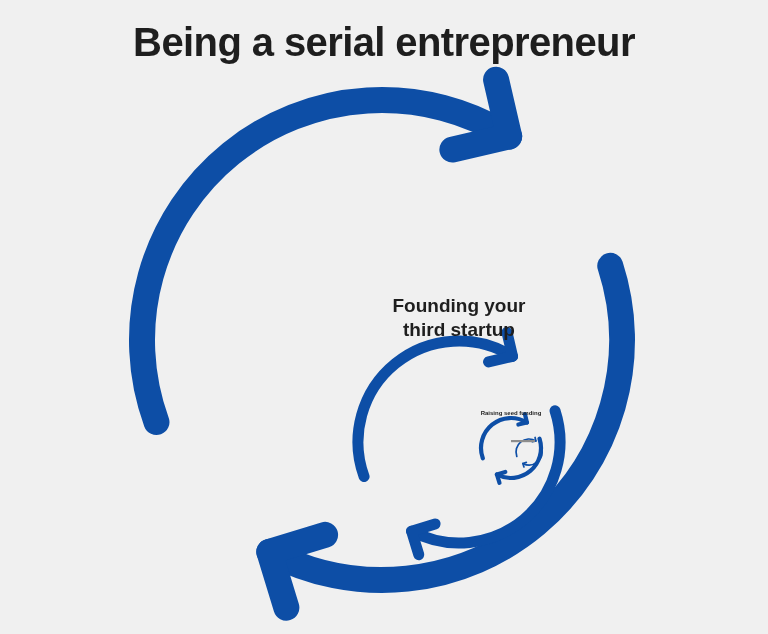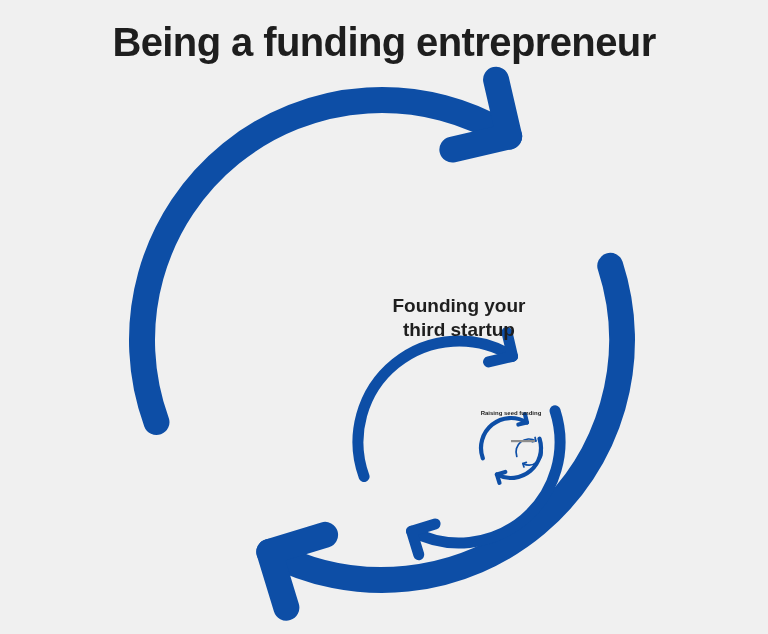--- a/index.html
+++ b/index.html
@@ -42,21 +42,21 @@
     font-weight: bold;
     fill: #1e1e1e;
     text-anchor: middle;
   }
 </style>
 </head>
 <body>
 
 <div id="canvas">
 
-  <div class="page-title">Being a funding entrepreneur</div>
+  <div class="page-title">Being a serial entrepreneur</div>
 
   <svg id="cycle-svg" width="768" height="634" viewBox="0 0 768 634" xmlns="http://www.w3.org/2000/svg">
     <g id="levels-root">
         <g>
           <path d="M 610.2535639108369 265.83592135001265 A 240 240 0 0 1 269.3268249313863 551.9074222861425" fill="none" stroke="#0d4ea6" stroke-width="26" stroke-linecap="round"></path>
           <path d="M 325.07939220403125 534.862151900807 L 269.3268249313863 551.9074222861425 L 286.3720953167218 607.6599895587875" fill="none" stroke="#0d4ea6" stroke-width="26" stroke-linecap="round" stroke-linejoin="round"></path>
           <path d="M 156.473771011382 422.0848343981605 A 240 240 0 0 1 509.18062341596914 136.4684569224577" fill="none" stroke="#0d4ea6" stroke-width="26" stroke-linecap="round"></path>
           <path d="M 452.37484863898993 149.58310339070505 L 509.18062341596914 136.4684569224577 L 496.06597694772177 79.6626821454785" fill="none" stroke="#0d4ea6" stroke-width="26" stroke-linecap="round" stroke-linejoin="round"></path>
         </g>
         <g>

